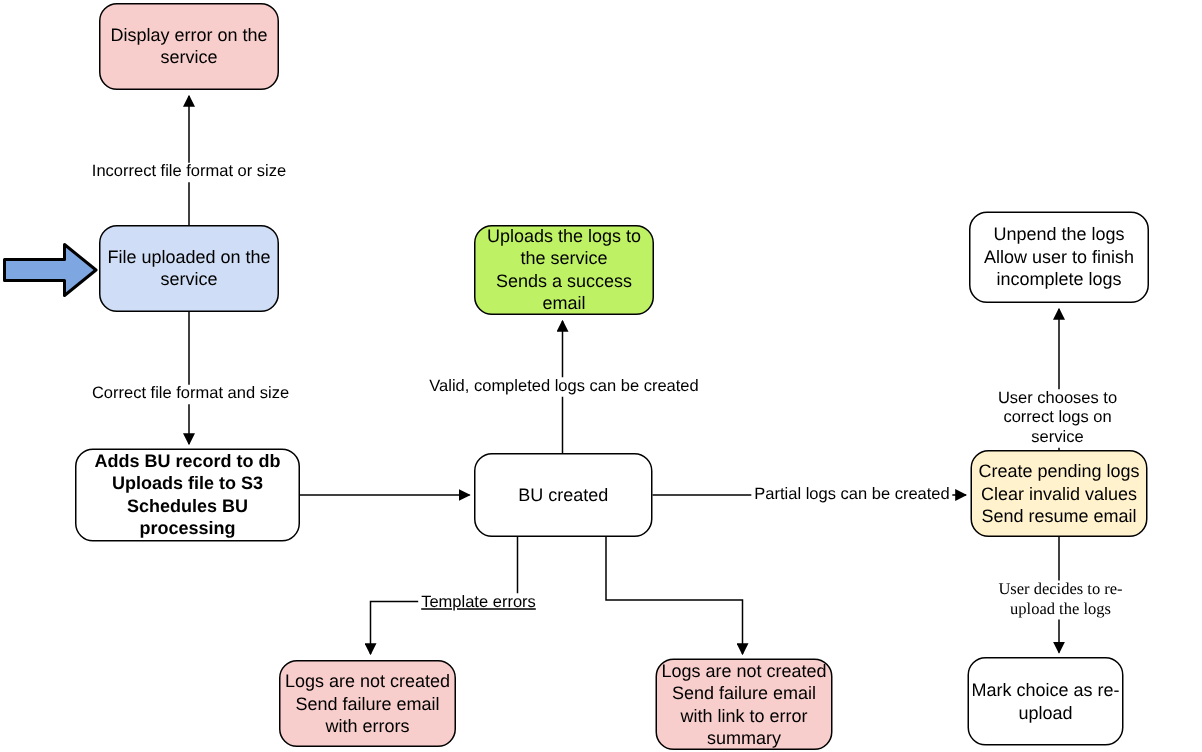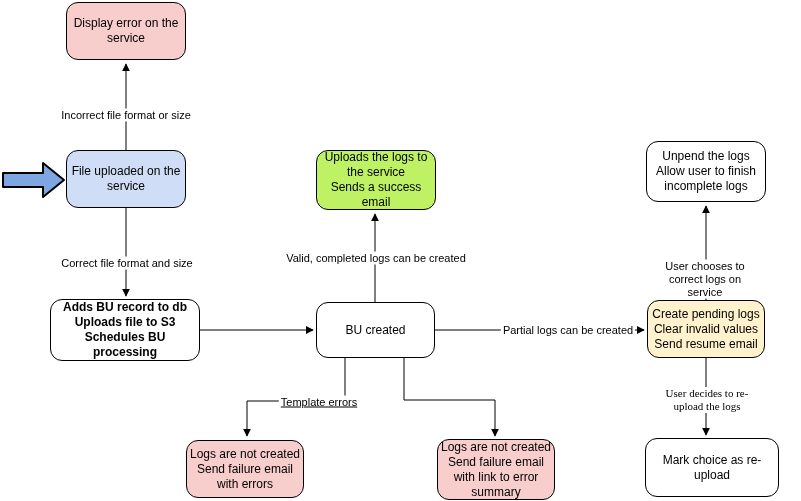--- a/index.html
+++ b/index.html
@@ -18,21 +18,21 @@
     font-size:11px;line-height:13px;white-space:pre-line;text-align:center;padding:0 2px;
   }
   
   .n0{left:66px;top:2px;width:120px;height:58px;}
   .n1{left:66px;top:150px;width:120px;height:58px;}
   .n2{left:50px;top:299px;width:150px;height:62px;font-weight:bold;}
   .n3{left:316px;top:302px;width:119px;height:56px;}
   .n4{left:316px;top:150px;width:120px;height:60px;}
   .n5{left:646px;top:141px;width:120px;height:61px;}
   .n6{left:647px;top:300px;width:118px;height:58px;}
-  .n7{left:645px;top:438px;width:134px;height:59px;}
+  .n7{left:645px;top:438px;width:104px;height:59px;}
   .n8{left:186px;top:440px;width:118px;height:58px;}
   .n9{left:437px;top:439px;width:118px;height:61px;}
   
   .l0{left:126px;top:115px;}
   .l1{left:127px;top:263px;}
   .l2{left:376px;top:258px;}
   .l3{left:522px;top:330px;margin-left:46px;}
   .l4{left:319px;top:402px;text-decoration:underline;}
   .l5{left:445px;top:399px;}
   .l6{left:705px;top:255px;margin-top:24px;}

